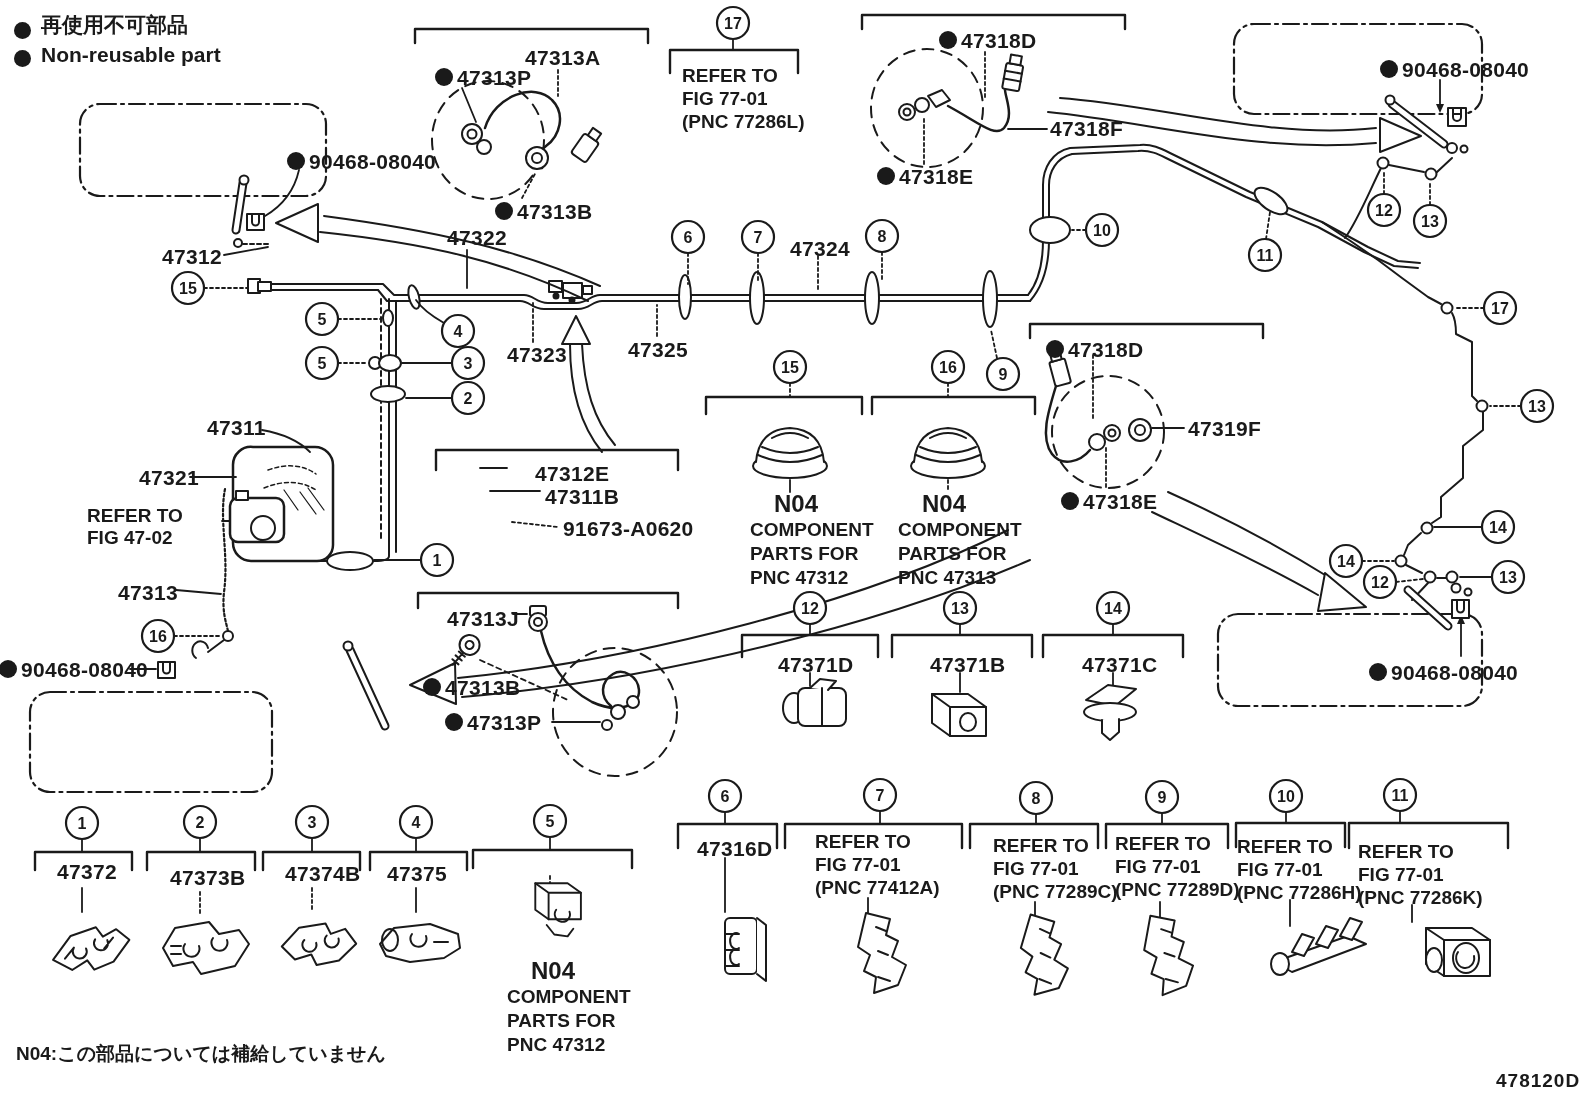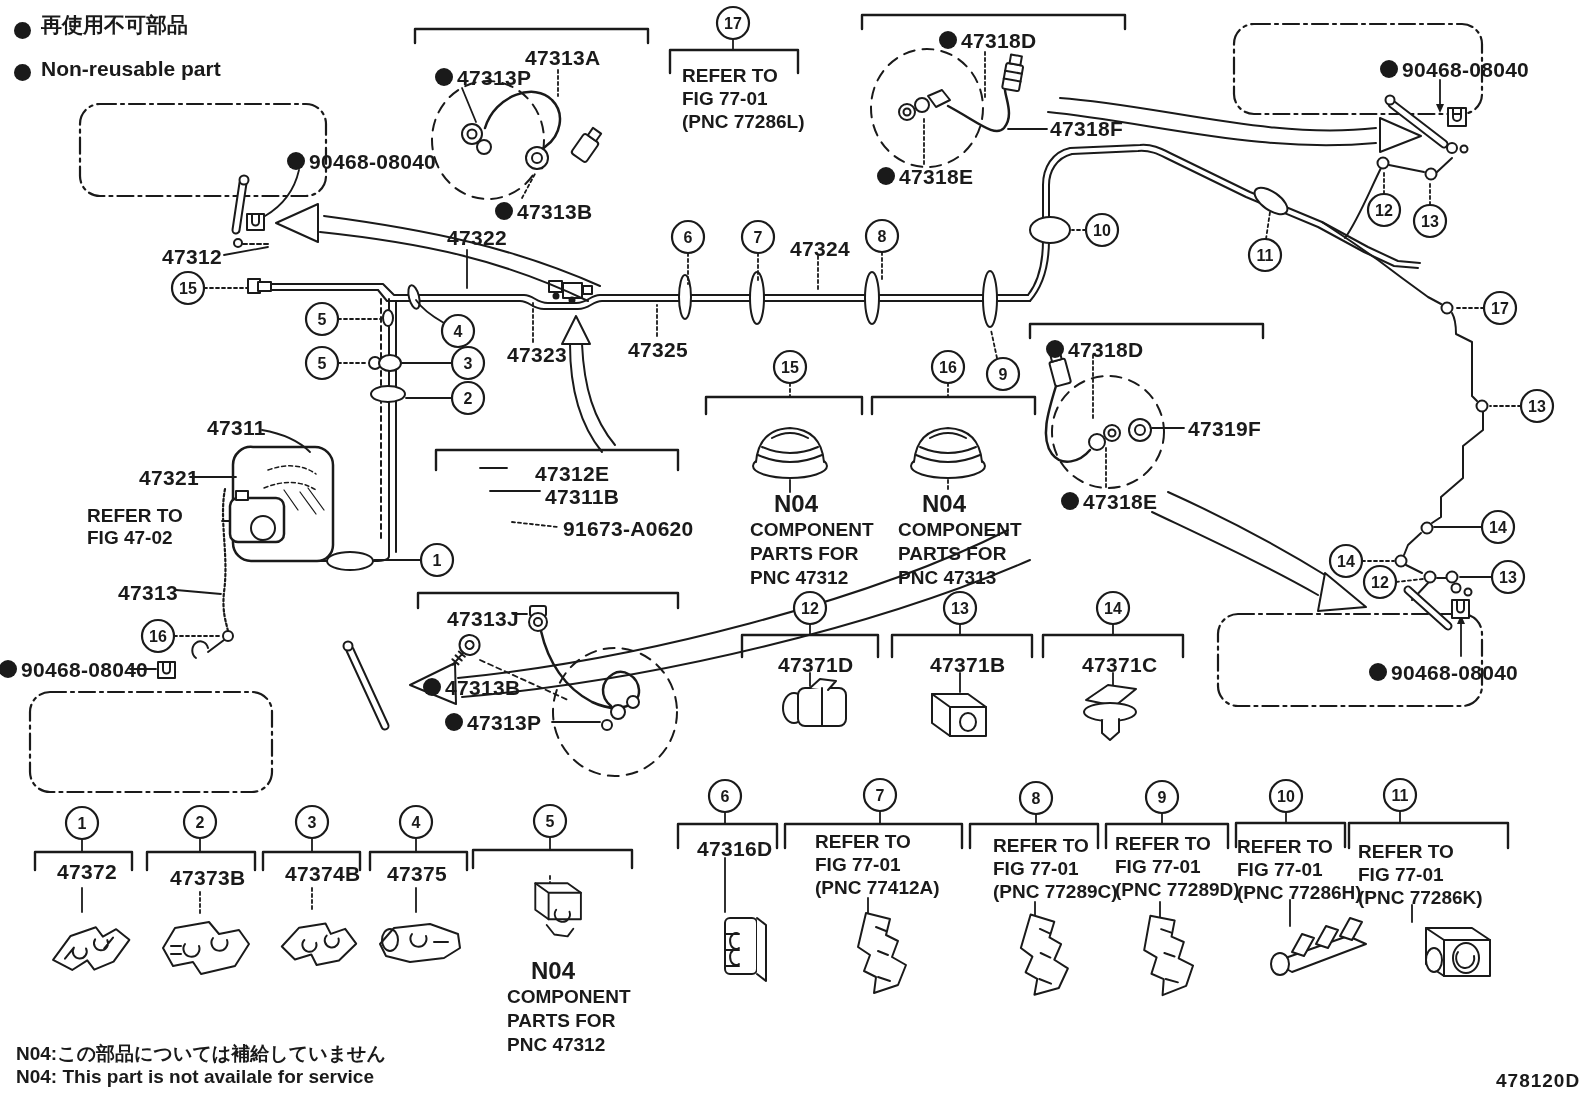--- a/index.html
+++ b/index.html
@@ -746,23 +746,22 @@
           <text x="1400" y="800.5" class="cnum">11</text>
         </g>
       </g>
   </svg>
 
   <div class="abs" style="left:14px;top:11px">
     <div class="legend-line">
       <span class="dot"></span>
       <span>再使用不可部品</span>
     </div>
-    <div class="legend-line" style="margin-top:18px">
+    <div class="legend-line" style="margin-top:4px">
       <span class="dot"></span>
       <span>Non-reusable part</span>
     </div>
   </div>
 
   <div class="abs note" style="left:16px;top:1041px">N04:この部品については補給していません</div>
-  <div class="abs note" style="left:16px;top:1066px">N04: This part is not availale for service</div>
 
   <div class="abs code" style="left:1496px;top:1070px">478120D</div>
 </div>
 
 </body></html>

